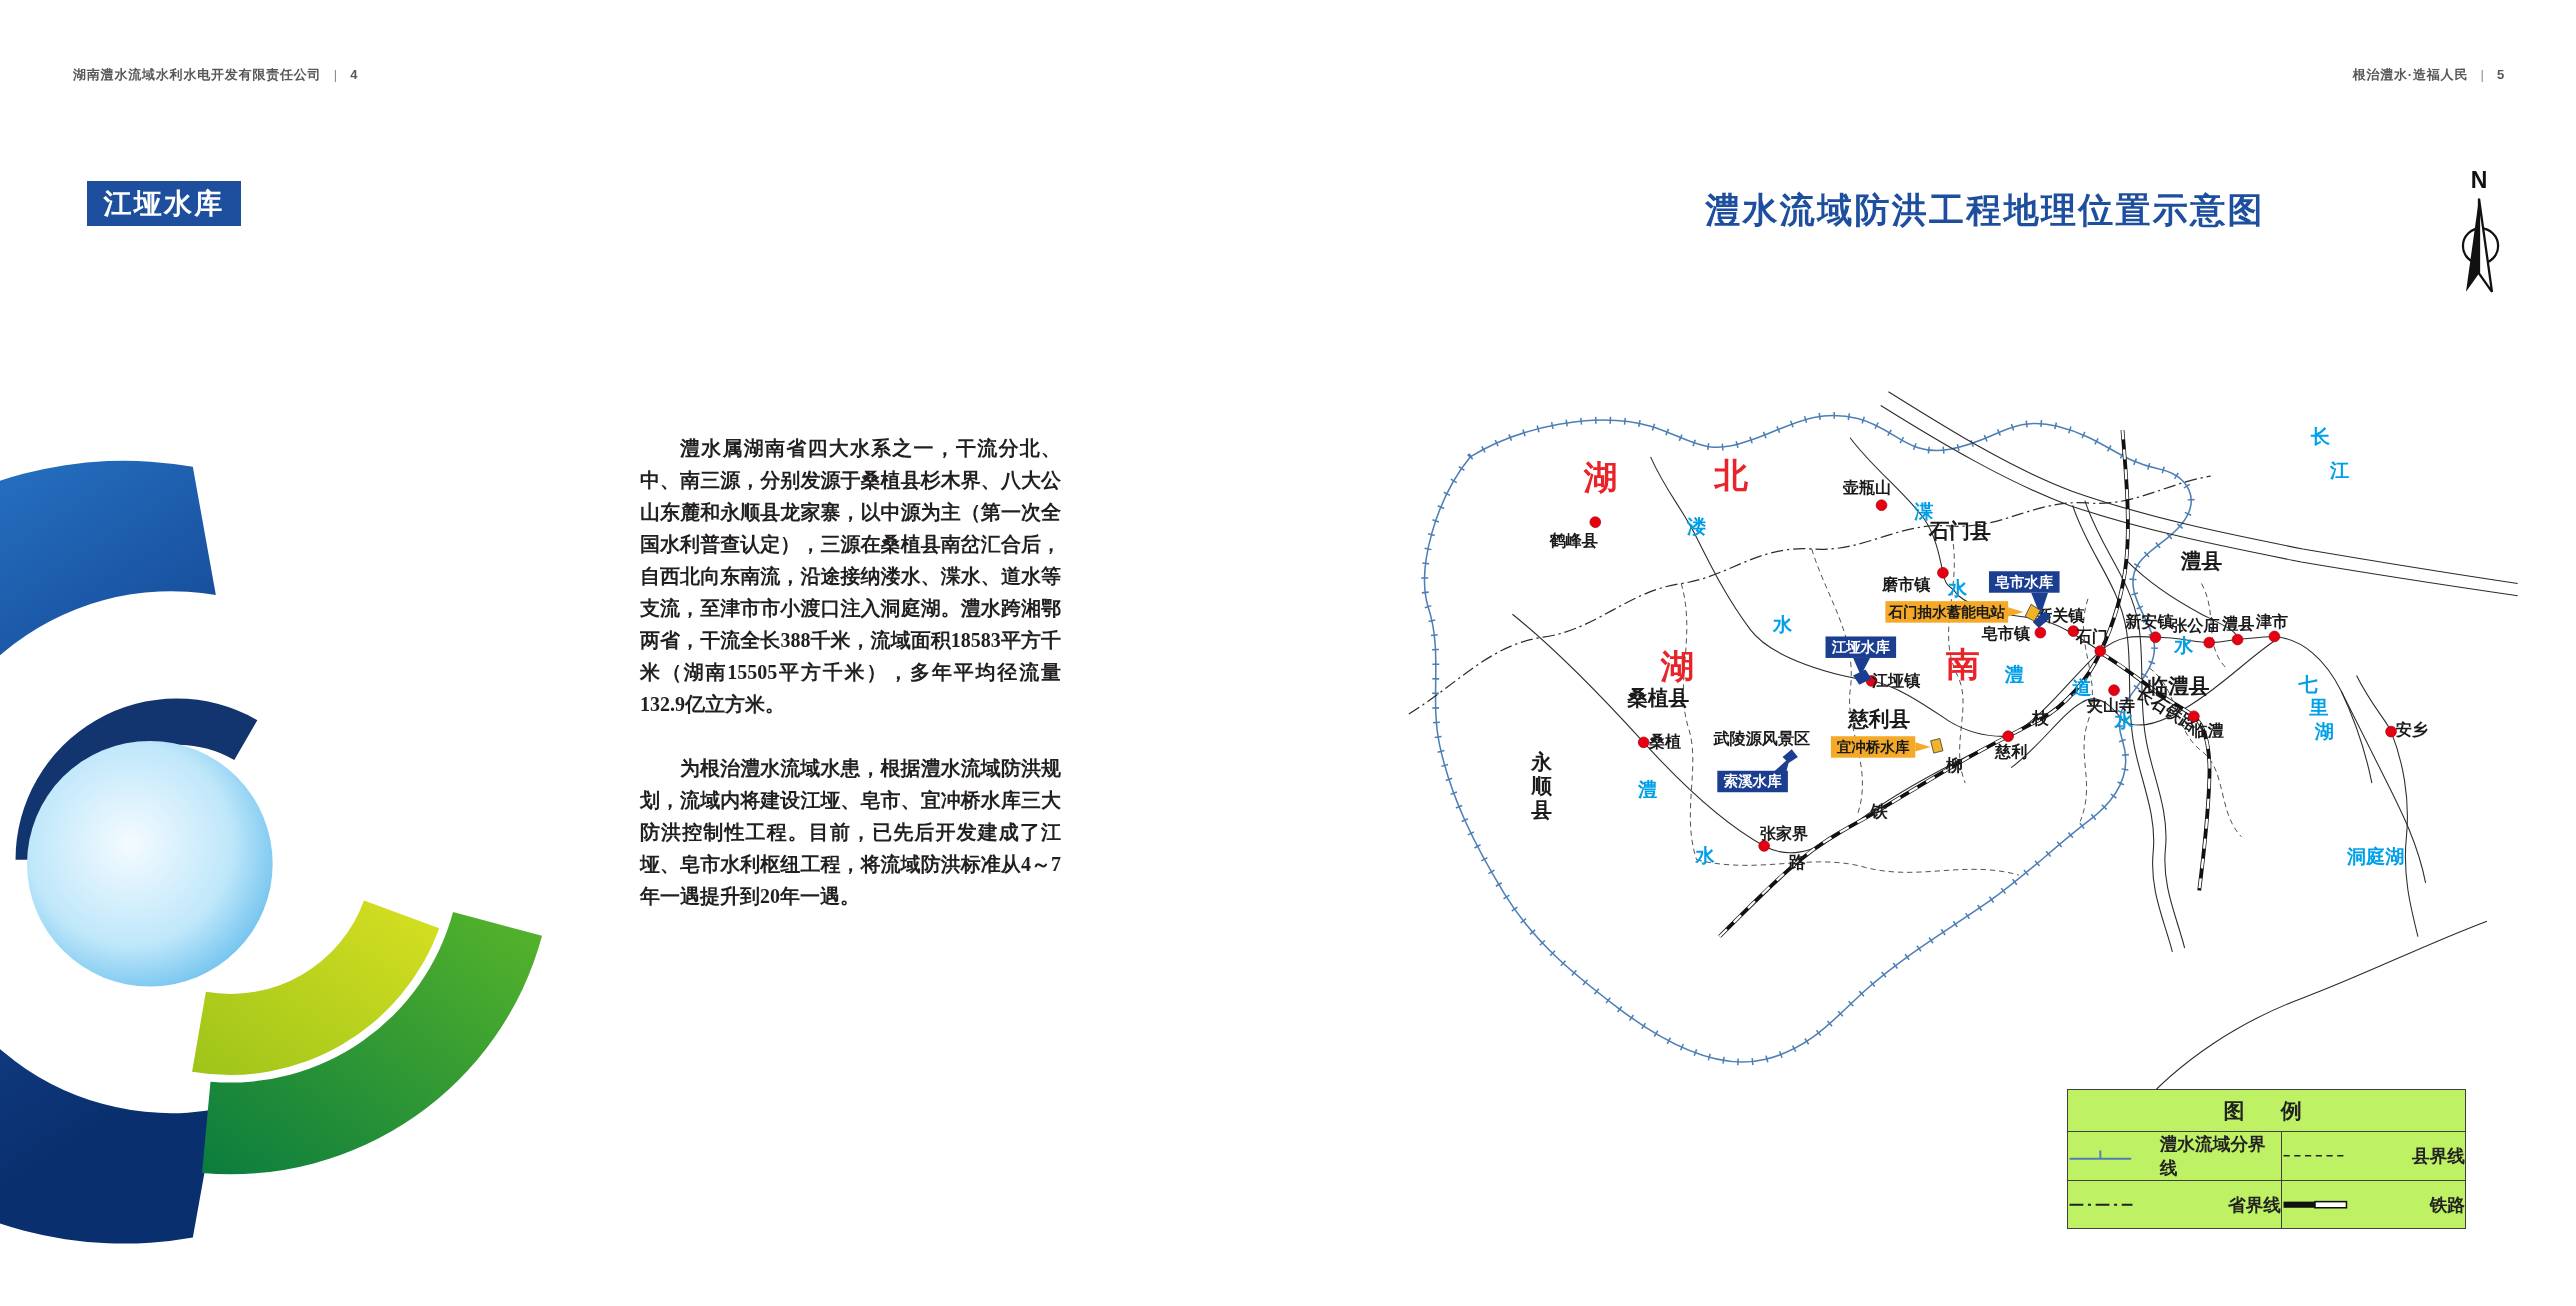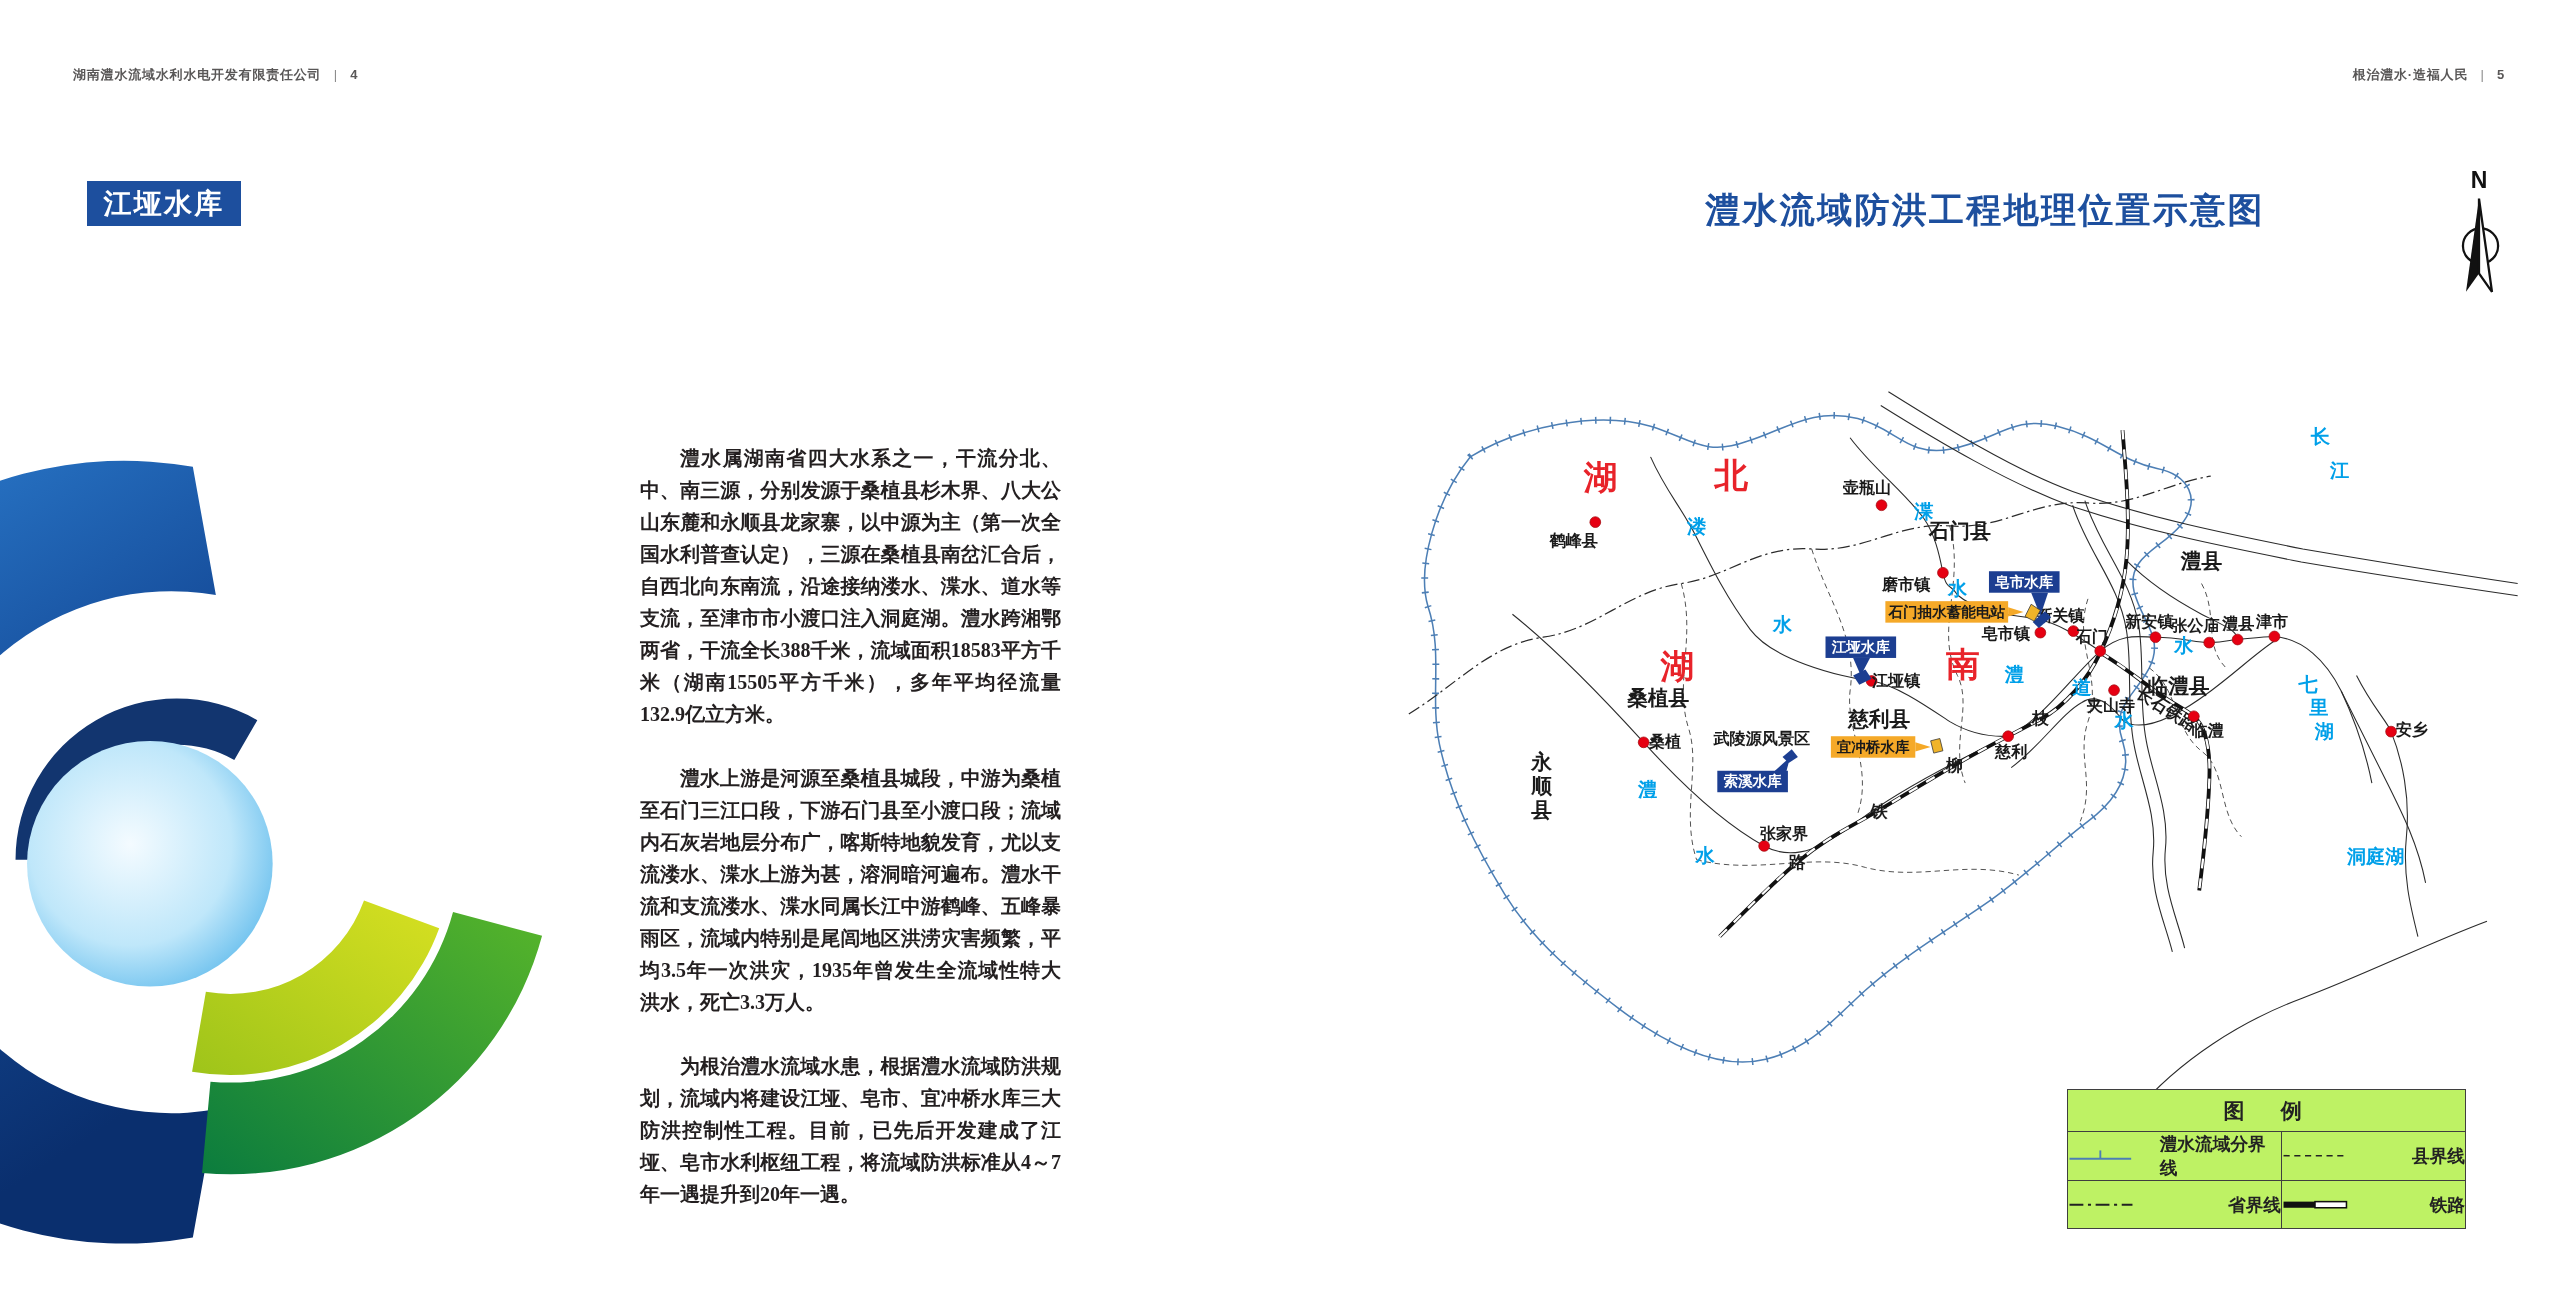--- a/index.html
+++ b/index.html
@@ -15,21 +15,21 @@
   .section-title{
     position:absolute;left:87px;top:181px;width:154px;height:45px;background:#1d4f9e;
     color:#fff;font-size:28px;font-weight:bold;display:flex;align-items:center;justify-content:center;letter-spacing:2.3px
   }
 
   .bodycol{
     position:absolute;left:640px;top:424px;width:421px;
     font-family:"Liberation Serif","DejaVu Serif",serif;
     font-size:20px;line-height:32px;font-weight:bold;color:#231f20;text-align:justify
   }
-  .bodycol p{margin:18px 0 32px 0;text-indent:2em}
+  .bodycol p{margin:8px 0 32px 0;text-indent:2em}
 
   .map-title{
     position:absolute;left:1701px;top:187px;width:568px;text-align:center;
     font-size:35px;font-weight:bold;color:#1d4f9e;letter-spacing:2.3px;white-space:nowrap
   }
 
   .north{position:absolute;left:2452px;top:167px;width:54px;text-align:center}
   .north .n{font-size:23px;font-weight:bold;color:#111;font-family:"Liberation Sans",sans-serif}
 
   svg.map{position:absolute;left:1397px;top:384px}
@@ -96,21 +96,20 @@
   </defs>
   <path fill="url(#gBlue)" d="M251,78 A510,510 0 1 0 251,1082 L281,915 A340,340 0 1 1 281,245 Z"></path>
   <path fill="url(#gGreen)" d="M263,998 A420,420 0 0 0 706,689 L590,658 A300,300 0 0 1 274,879 Z"></path>
   <path fill="url(#gYellow)" d="M250,866 A290,290 0 0 0 572,679 L474,643 A185,185 0 0 1 268,762 Z"></path>
   <path fill="#12356f" d="M335,408 A210,210 0 0 0 20,590 L80,590 A150,150 0 0 1 305,460 Z"></path>
   <circle cx="195" cy="595" r="160" fill="url(#gBall)"></circle>
 </svg>
 
 <div class="bodycol">
   <p>澧水属湖南省四大水系之一，干流分北、中、南三源，分别发源于桑植县杉木界、八大公山东麓和永顺县龙家寨，以中源为主（第一次全国水利普查认定），三源在桑植县南岔汇合后，自西北向东南流，沿途接纳溇水、渫水、道水等支流，至津市市小渡口注入洞庭湖。澧水跨湘鄂两省，干流全长388千米，流域面积18583平方千米（湖南15505平方千米），多年平均径流量132.9亿立方米。</p>
-  <p>澧水上游是河源至桑植县城段，中游为桑植至石门三江口段，下游石门县至小渡口段；流域内石灰岩地层分布广，喀斯特地貌发育，尤以支流溇水、渫水上游为甚，溶洞暗河遍布。澧水干流和支流溇水、渫水同属长江中游鹤峰、五峰暴雨区，流域内特别是尾闾地区洪涝灾害频繁，平均3.5年一次洪灾，1935年曾发生全流域性特大洪水，死亡3.3万人。</p>
   <p>为根治澧水流域水患，根据澧水流域防洪规划，流域内将建设江垭、皂市、宜冲桥水库三大防洪控制性工程。目前，已先后开发建成了江垭、皂市水利枢纽工程，将流域防洪标准从4～7年一遇提升到20年一遇。</p>
 </div>
 
 <div class="map-title">澧水流域防洪工程地理位置示意图</div>
 
 <div class="north">
   <div class="n">N</div>
   <svg width="54" height="107" viewBox="0 0 70 140">
     <circle cx="37" cy="68" r="23" fill="none" stroke="#111" stroke-width="3"></circle>
     <polygon points="35,6 18,128 35,104" fill="#111"></polygon>

